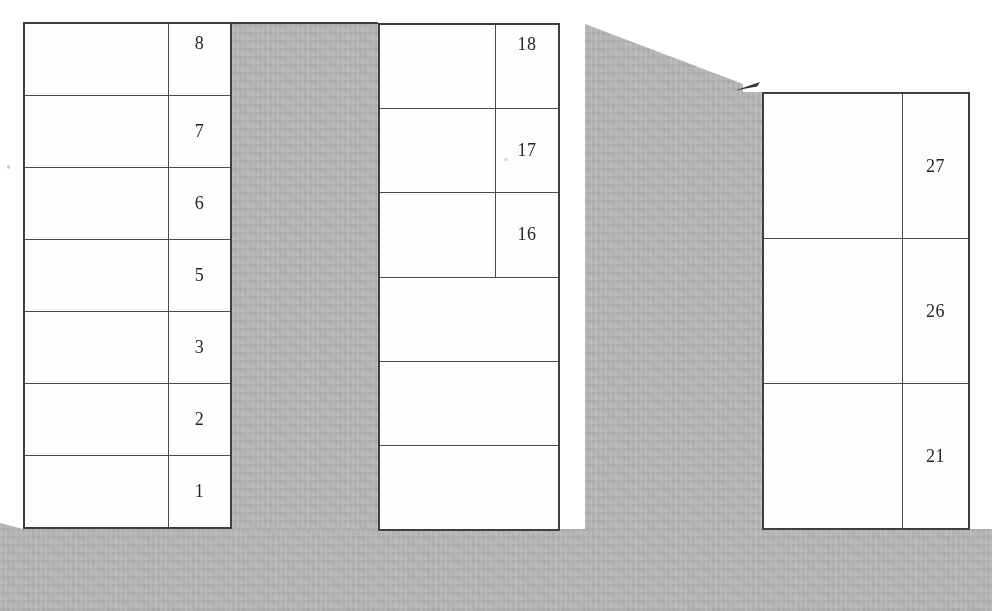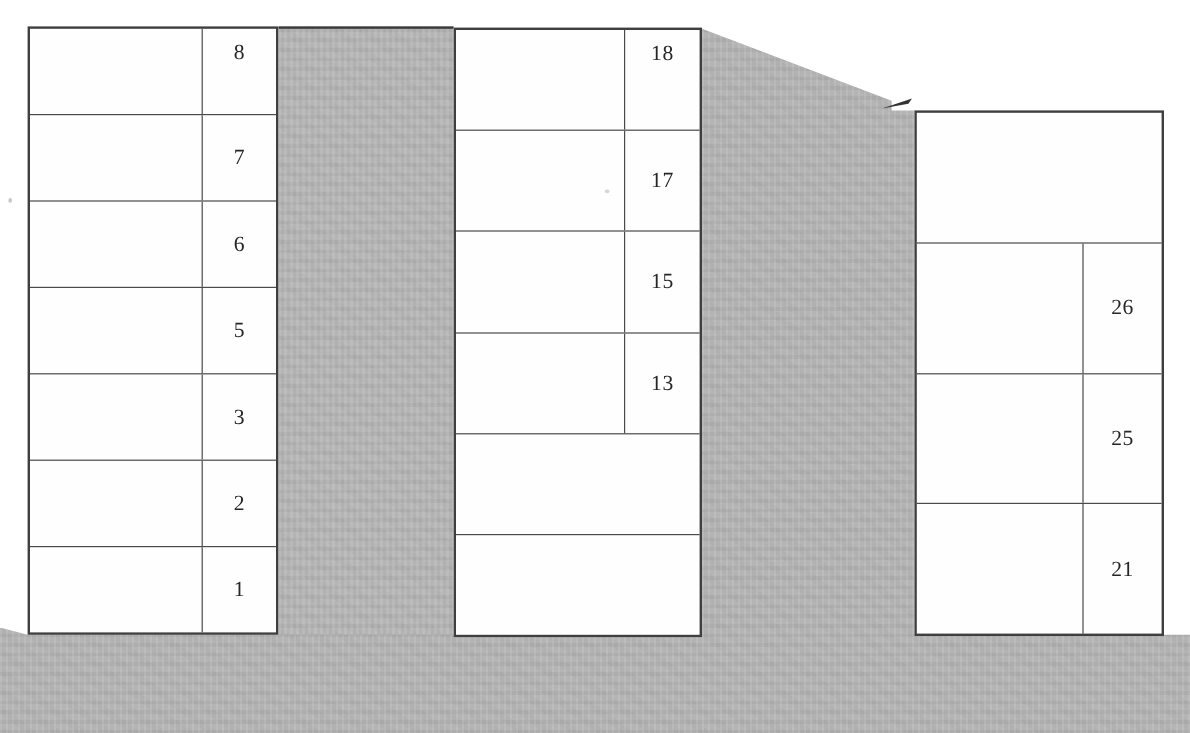--- a/index.html
+++ b/index.html
@@ -42,21 +42,21 @@
   
   .building {
     position: absolute;
     background: #fefefe;
     border: 2px solid #3f3f3f;
     box-sizing: border-box;
     display: flex;
     flex-direction: column;
   }
   .building-1 { left: 23px;  top: 22px; width: 209px; height: 507px; }
-  .building-2 { left: 378px; top: 23px; width: 207px; height: 508px; justify-content: space-between; }
+  .building-2 { left: 378px; top: 23px; width: 182px; height: 508px; justify-content: space-between; }
   .building-3 { left: 762px; top: 92px; width: 208px; height: 438px; }
 
   .floor-row { flex: 1 1 0; display: flex; min-height: 0; }
   .floor-row + .floor-row { border-top: 1.5px solid #4a4a4a; }
 
   .cell { box-sizing: border-box; }
   .cell.blank { flex: 1 1 auto; }
   .cell.num {
     width: 62px;
     border-left: 1.5px solid #4a4a4a;
@@ -128,45 +128,41 @@
       <div class="floor-row high">
         <div class="cell blank"></div>
         <div class="cell num">18</div>
       </div>
       <div class="floor-row">
         <div class="cell blank"></div>
         <div class="cell num">17</div>
       </div>
       <div class="floor-row">
         <div class="cell blank"></div>
-        <div class="cell num">15</div>
+        <div class="cell num">16</div>
       </div>
       <div class="floor-row">
         <div class="cell blank"></div>
-        <div class="cell num">13</div>
       </div>
       <div class="floor-row">
         <div class="cell blank"></div>
       </div>
       <div class="floor-row">
         <div class="cell blank"></div>
       </div>
     </div>
 
   <div class="building building-3">
       <div class="floor-row">
         <div class="cell blank"></div>
+        <div class="cell num">27</div>
       </div>
       <div class="floor-row">
         <div class="cell blank"></div>
         <div class="cell num">26</div>
-      </div>
-      <div class="floor-row">
-        <div class="cell blank"></div>
-        <div class="cell num">25</div>
       </div>
       <div class="floor-row">
         <div class="cell blank"></div>
         <div class="cell num">21</div>
       </div>
     </div>
 
   <svg class="stray-mark" viewBox="0 0 26 12" xmlns="http://www.w3.org/2000/svg">
     <polygon points="25,1 0,9.5 22,5.5" fill="#343434"></polygon>
   </svg>

